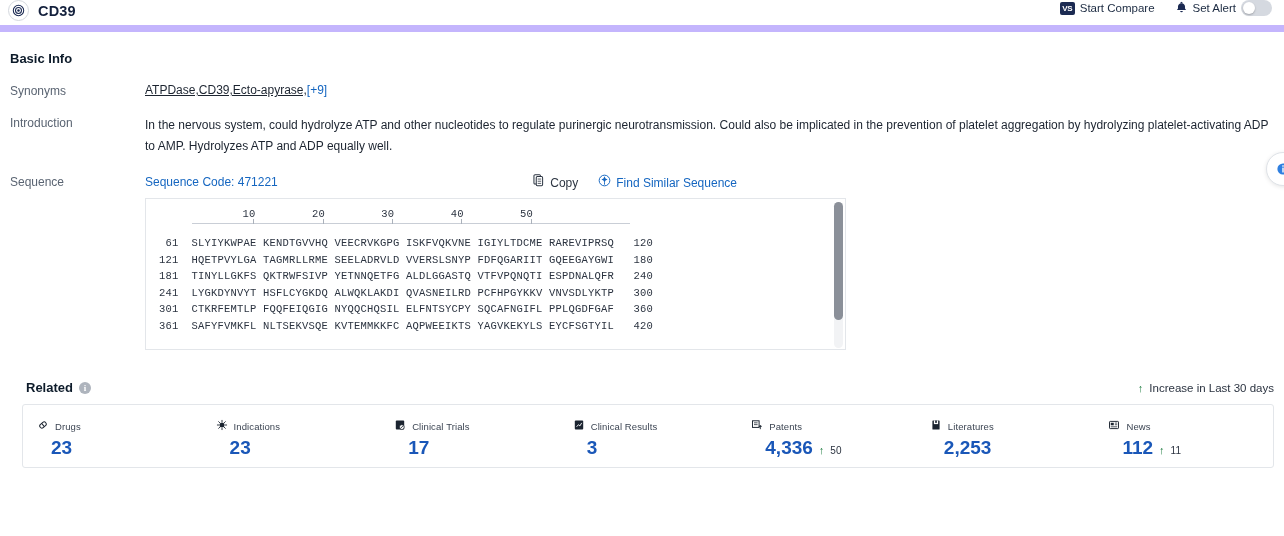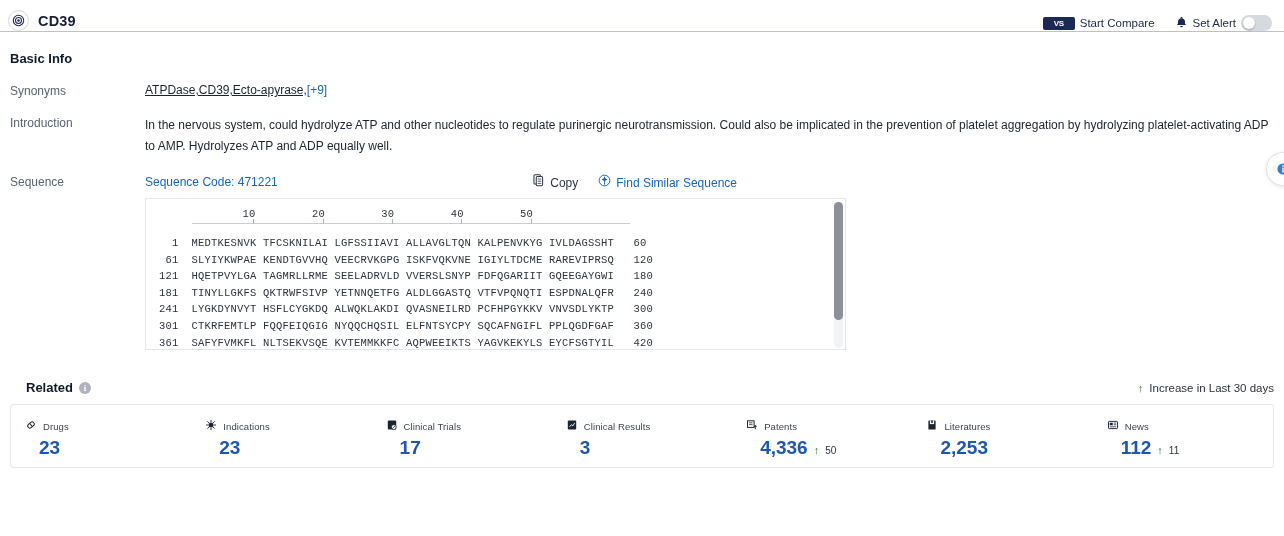--- a/index.html
+++ b/index.html
@@ -9,22 +9,22 @@
     background: #ffffff;
     font-family: "Liberation Sans", sans-serif;
     color: #222;
     overflow: hidden;
     position: relative;
   }
 
   
   .topbar {
     height: 32px;
-    border-bottom: 1px solid #c4b5fd;
-    display: flex; align-items: flex-end;
+    border-bottom: 7px solid #c4b5fd;
+    display: flex; align-items: flex-start;
     padding: 0 12px 0 8px;
     background: #fff;
     position: relative;
   }
   .brand { display: flex; align-items: center; gap: 9px; }
   .brand-badge {
     width: 21px; height: 21px; border-radius: 50%;
     border: 1px solid #d4d8de;
     display: flex; align-items: center; justify-content: center;
     flex: 0 0 auto;
@@ -34,21 +34,21 @@
     letter-spacing: .2px;
   }
   .topbar-right {
     margin-left: auto; display: flex; align-items: center; gap: 20px;
   }
   .hdr-action {
     display: flex; align-items: center; gap: 5px;
     font-size: 11.5px; color: #1b2a41; cursor: pointer;
   }
   .vs-badge {
-    width: 32px; height: 13px; border-radius: 2px; background: #1b2a52;
+    width: 15px; height: 13px; border-radius: 2px; background: #1b2a52;
     color: #fff; font-size: 8px; font-weight: bold;
     display: flex; align-items: center; justify-content: center;
     letter-spacing: -0.3px;
   }
   .toggle {
     width: 31px; height: 16px; border-radius: 8px; background: #d5d9e0;
     position: relative; cursor: pointer; flex: 0 0 auto;
   }
   .toggle::after {
     content: ""; position: absolute; top: 2px; left: 2px;
@@ -144,20 +144,21 @@
     font-size: 11.5px; color: #2b3340;
   }
   .up-arrow { color: #1a7a3c; font-size: 11px; }
 
   .related-card {
     margin-top: 9px;
     border: 1px solid #e3e6ea;
     border-radius: 3px;
     background: #fff;
     padding: 12px 0 8px 0;
+    margin-left: 12px;
   }
   .stat-grid {
     display: grid;
     grid-template-columns: repeat(7, 1fr);
     row-gap: 8px;
   }
   .stat {
     padding-left: 14px;
   }
   .stat-head {
@@ -266,21 +267,20 @@
         <div class="seq-inner">
           <div class="seq-ruler" id="ruler-labels" style="position: relative; height: 13px; padding-left: 0px;"><span style="position: absolute; left: 96.48px;">10</span><span style="position: absolute; left: 165.89px;">20</span><span style="position: absolute; left: 235.3px;">30</span><span style="position: absolute; left: 304.71px;">40</span><span style="position: absolute; left: 374.12px;">50</span></div>
           <div class="seq-ruler-line" id="ruler-line">
               <span class="tick" style="left: 61.1px;"></span>
               <span class="tick" style="left: 130.51px;"></span>
               <span class="tick" style="left: 199.92px;"></span>
               <span class="tick" style="left: 269.33px;"></span>
               <span class="tick" style="left: 338.74px;"></span>
             </div>
           <div class="seq-rows" id="seq-rows">
-              <div class="seq-row">    1  MEDTKESNVK TFCSKNILAI LGFSSIIAVI ALLAVGLTQN KALPENVKYG IVLDAGSSHT   60</div>
               <div class="seq-row">   61  SLYIYKWPAE KENDTGVVHQ VEECRVKGPG ISKFVQKVNE IGIYLTDCME RAREVIPRSQ   120</div>
               <div class="seq-row">  121  HQETPVYLGA TAGMRLLRME SEELADRVLD VVERSLSNYP FDFQGARIIT GQEEGAYGWI   180</div>
               <div class="seq-row">  181  TINYLLGKFS QKTRWFSIVP YETNNQETFG ALDLGGASTQ VTFVPQNQTI ESPDNALQFR   240</div>
               <div class="seq-row">  241  LYGKDYNVYT HSFLCYGKDQ ALWQKLAKDI QVASNEILRD PCFHPGYKKV VNVSDLYKTP   300</div>
               <div class="seq-row">  301  CTKRFEMTLP FQQFEIQGIG NYQQCHQSIL ELFNTSYCPY SQCAFNGIFL PPLQGDFGAF   360</div>
               <div class="seq-row">  361  SAFYFVMKFL NLTSEKVSQE KVTEMMKKFC AQPWEEIKTS YAGVKEKYLS EYCFSGTYIL   420</div>
             </div>
         </div>
         <div class="seq-scroll-track">
           <div class="seq-scroll-thumb"></div>

